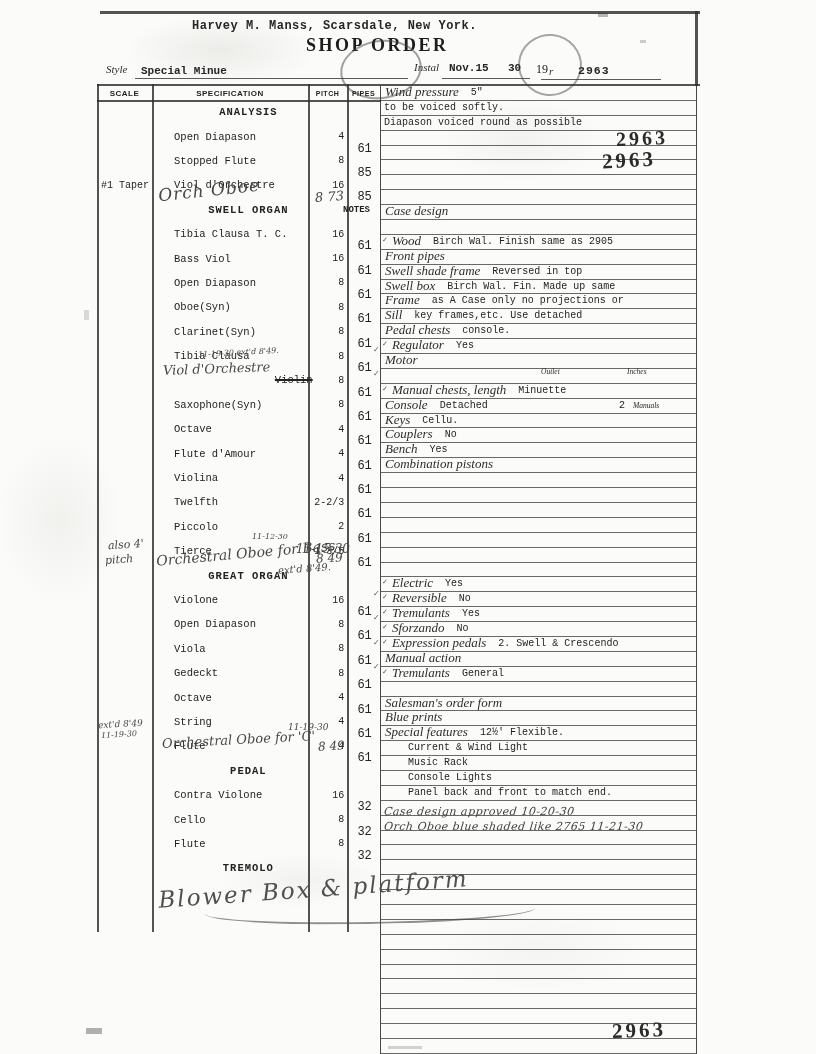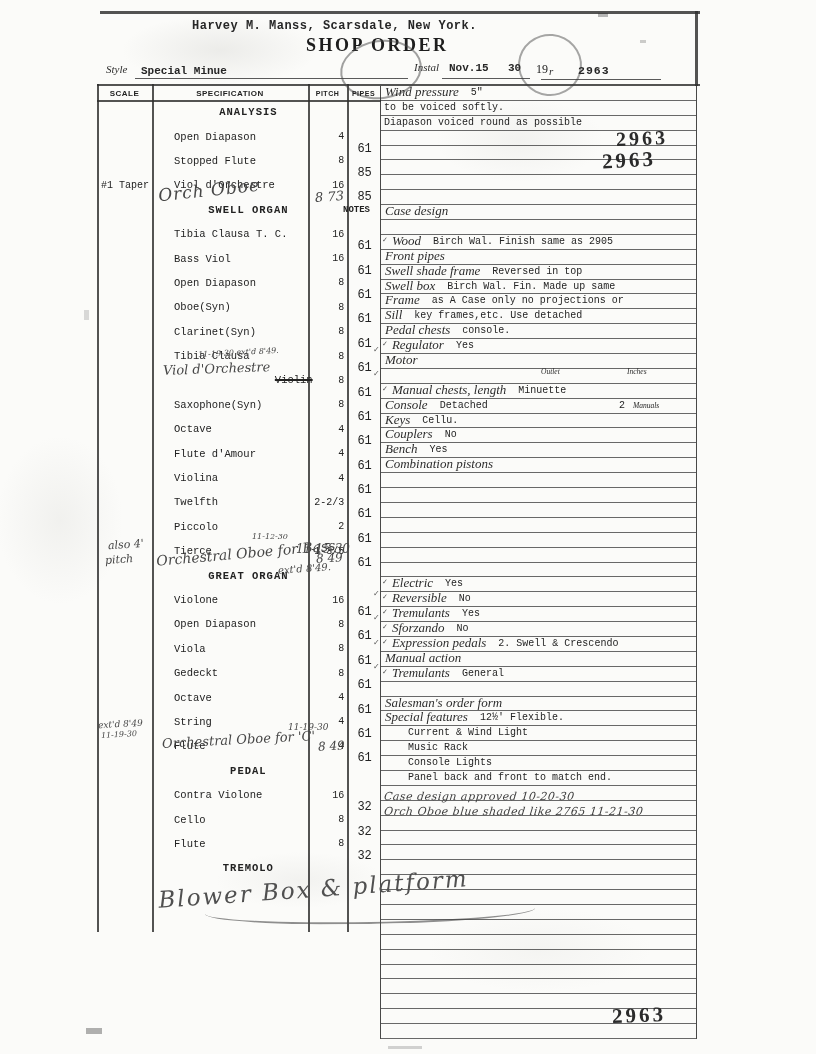--- a/index.html
+++ b/index.html
@@ -335,20 +335,21 @@
       <div class="r-row no-label"></div>
       <div class="r-row"><span class="r-check">✓</span><span class="r-label">Electric</span><span class="r-value">Yes</span></div>
       <div class="r-row"><span class="r-check">✓</span><span class="r-label">Reversible</span><span class="r-value">No</span></div>
       <div class="r-row"><span class="r-check">✓</span><span class="r-label">Tremulants</span><span class="r-value">Yes</span></div>
       <div class="r-row"><span class="r-check">✓</span><span class="r-label">Sforzando</span><span class="r-value">No</span></div>
       <div class="r-row"><span class="r-check">✓</span><span class="r-label">Expression pedals</span><span class="r-value">2.  Swell &amp; Crescendo</span></div>
       <div class="r-row"><span class="r-label">Manual action</span></div>
       <div class="r-row"><span class="r-check">✓</span><span class="r-label">Tremulants</span><span class="r-value">General</span></div>
       <div class="r-row no-label"></div>
       <div class="r-row"><span class="r-label">Salesman's order form</span></div>
+      <div class="r-row"><span class="r-label">Blue prints</span></div>
       <div class="r-row"><span class="r-label">Special features</span><span class="r-value">12½' Flexible.</span></div>
       <div class="r-row no-label ind"><span class="r-value">Current &amp; Wind Light</span></div>
       <div class="r-row no-label ind"><span class="r-value">Music Rack</span></div>
       <div class="r-row no-label ind"><span class="r-value">Console Lights</span></div>
       <div class="r-row no-label ind"><span class="r-value">Panel back and front to match end.</span></div>
       <div class="r-row no-label"><span class="r-hand">Case design approved  10-20-30</span></div>
       <div class="r-row no-label"><span class="r-hand">Orch Oboe blue shaded like 2765  11-21-30</span></div>
       <div class="r-row no-label"></div>
       <div class="r-row no-label"></div>
       <div class="r-row no-label"></div>

